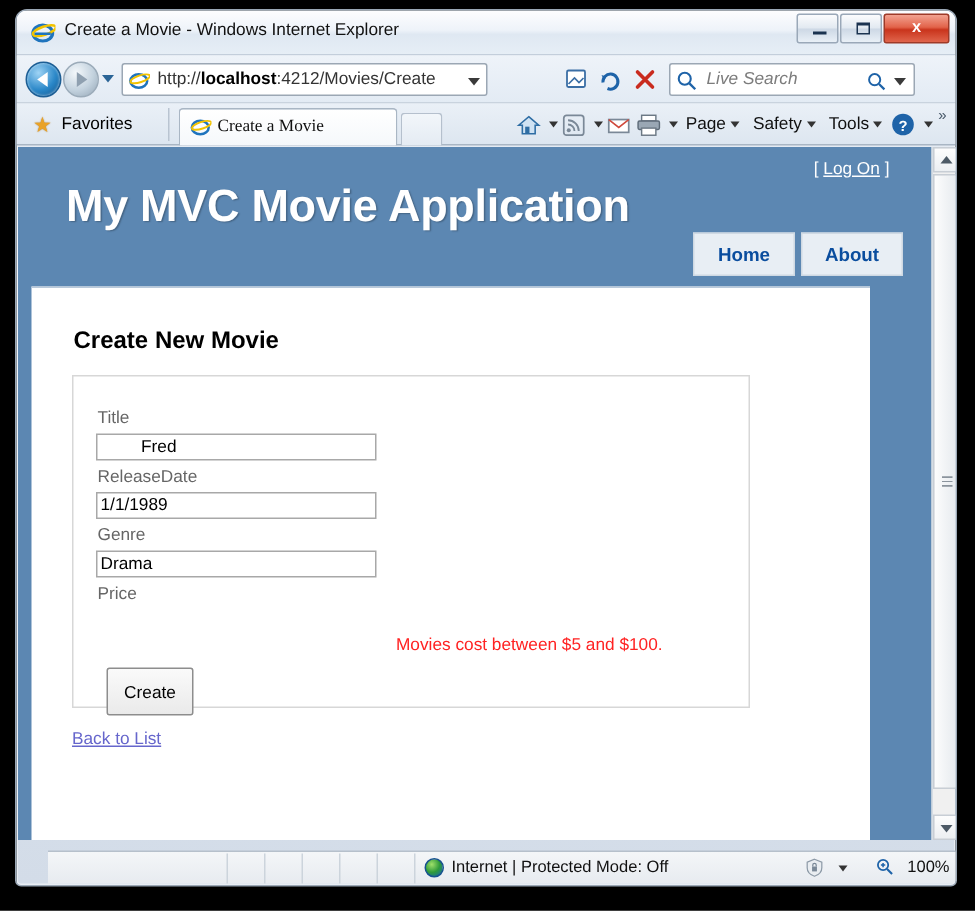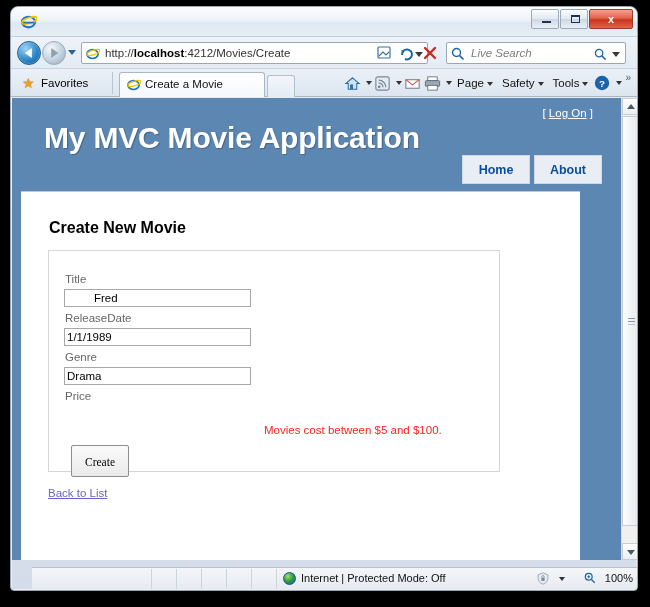--- a/index.html
+++ b/index.html
@@ -106,21 +106,21 @@
     border-top:5px solid transparent; border-bottom:5px solid transparent;
     border-left:7px solid #fff;
   }
   #histdrop {
     position:absolute; left:57px; top:13px;
     width:0;height:0;border-left:4px solid transparent;border-right:4px solid transparent;
     border-top:5px solid #2a6496;
   }
   #addrbox {
     position:absolute; left:70px; top:5px;
-    width:347px; height:22px;
+    width:244px; height:22px;
     background:#fff; border:1px solid #9ba7b4;
     border-radius:2px;
   }
   #addr-ie-icon { position:absolute; left:3px; top:3px; width:15px;height:15px; }
   #addr-text {
     position:absolute; left:23px; top:4px;
     font-size:11.5px; color:#333; white-space:nowrap;
   }
   #addr-text b { color:#000; }
   #addr-drop {
@@ -130,21 +130,21 @@
   }
   .tbbtn {
     position:absolute; top:5px; width:22px; height:22px;
     border:1px solid transparent; border-radius:2px;
   }
   #compat { left:362px; }
   #refresh { left:385px; }
   #stop { left:408px; }
   #searchbox {
     position:absolute; left:435px; top:5px;
-    width:180px; height:22px;
+    width:164px; height:22px;
     background:#fff; border:1px solid #9ba7b4; border-radius:2px;
   }
   #search-ph {
     position:absolute; left:24px; top:4px;
     font-size:11.5px; color:#7c7c7c; font-style:italic;
   }
   #search-drop {
     position:absolute; right:5px; top:9px;
     width:0;height:0;border-left:4px solid transparent;border-right:4px solid transparent;
     border-top:5px solid #3a3a3a;
@@ -168,21 +168,21 @@
   }
   #fav-sep { position:absolute; left:101px; top:3px; width:1px; height:22px; background:#b9c4d1; }
   #tab1 {
     position:absolute; left:108px; top:3px;
     width:146px; height:25px;
     background: linear-gradient(180deg,#ffffff 0%, #f5f8fb 100%);
     border:1px solid #a9b6c4; border-bottom:none;
     border-radius:3px 3px 0 0;
   }
   #tab1 .tab-ie { position:absolute; left:6px; top:4px; width:15px;height:15px; }
-  #tab1 .tab-label { position:absolute; left:25px; top:5px; font-size:11.5px; color:#111; }
+  #tab1 .tab-label { position:absolute; left:25px; top:5px; font-size:11.5px; color:#111;font-family:Liberation Serif, serif; }
   #tab-new {
     position:absolute; left:256px; top:6px;
     width:28px; height:22px;
     background: linear-gradient(180deg,#f2f6fa 0%,#e4ebf3 100%);
     border:1px solid #b5c0cd; border-bottom:none; border-radius:3px 3px 0 0;
   }
   #cmdbar { position:absolute; right:6px; top:3px; display:flex; align-items:center; height:22px; gap:1px; }
   .cmd { font-size:11.5px; color:#111; padding:0 4px; line-height:22px; white-space:nowrap; }
   .caret { display:inline-block; width:0;height:0;margin-left:3px;
     border-left:3.5px solid transparent;border-right:3.5px solid transparent;border-top:4px solid #333; vertical-align:middle; }
@@ -260,21 +260,21 @@
     position:absolute; left:215px; top:173px;
     font-size:11.5px; color:#ff2222;
     white-space:nowrap;
   }
   #create-btn {
     position:absolute; left:22px; top:194px;
     width:58px; height:32px;
     background: linear-gradient(180deg,#fafafa 0%, #eaeaea 100%);
     border:1px solid #8d8d8d;
     border-radius:2px;
-    font-family: Liberation Serif, serif;
+    font-family: Liberation Sans, sans-serif;
     font-size:11.5px; color:#000;
     padding:10px;
   }
   #back-link {
     position:absolute; left:27px; top:295px;
     font-size:11.5px; color:#6666cc; text-decoration:underline;
   }
 
   
   #vscroll {
@@ -339,20 +339,21 @@
 <body>
 
 <div id="ie-window">
 
   <div id="titlebar">
     <svg class="ie-logo" viewBox="0 0 16 16">
       <ellipse cx="8" cy="8.5" rx="6.2" ry="5" fill="none" stroke="#1f74bd" stroke-width="2"></ellipse>
       <ellipse cx="9" cy="7" rx="7.5" ry="2.6" transform="rotate(-18 9 7)" fill="none" stroke="#f2c300" stroke-width="1.6"></ellipse>
       <path d="M3 9 h10" stroke="#1f74bd" stroke-width="1.6" fill="none"></path>
     </svg>
+    <div class="title-text">Create a Movie - Windows Internet Explorer</div>
     <div class="win-btns">
       <div class="win-btn">
           <span class="min-bar"></span>
         </div>
       <div class="win-btn">
           <span class="max-box"></span>
         </div>
       <div class="win-btn close">
         <span class="glyph">x</span>
       </div>

